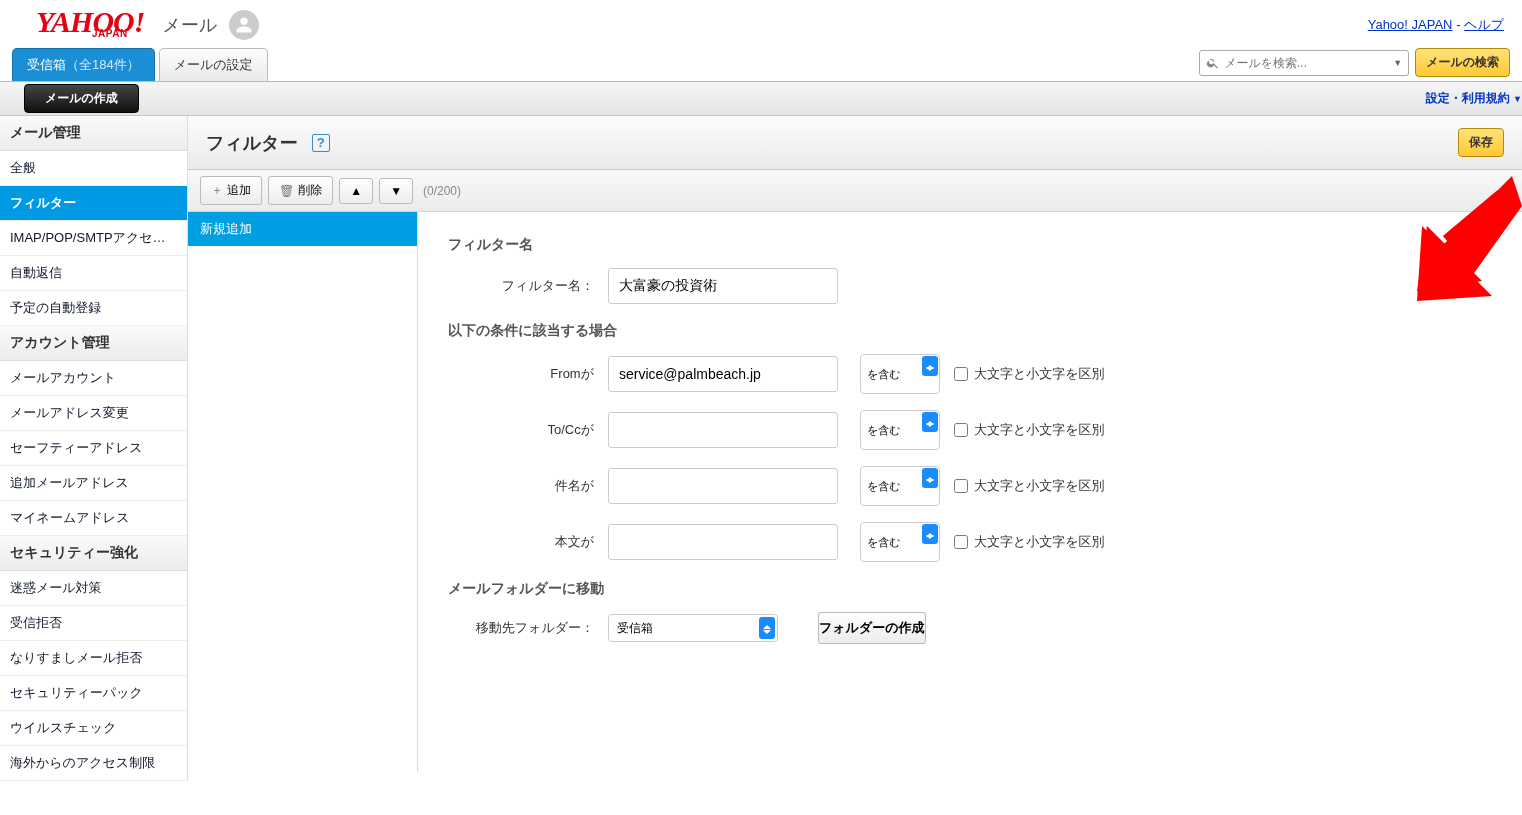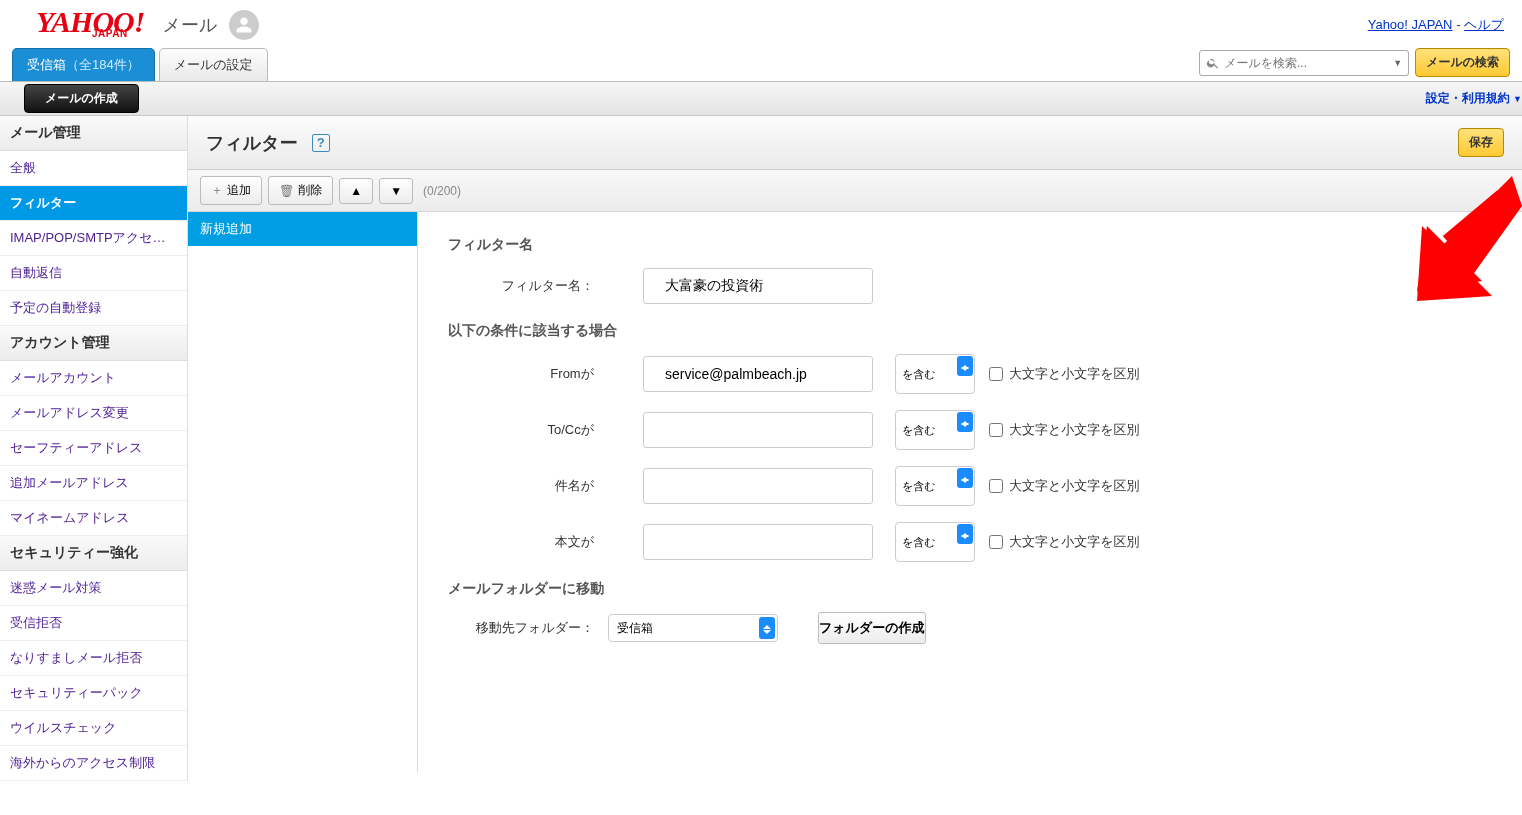--- a/index.html
+++ b/index.html
@@ -28,21 +28,21 @@
 
 .toolbar-row { background: linear-gradient(#f6f6f6,#e4e4e4); border-bottom: 1px solid #c8c8c8; display: flex; align-items: center; padding: 4px 0; height: 34px; }
 .compose-btn { background: linear-gradient(#444,#111); color: #fff; border: 1px solid #000; border-radius: 4px; padding: 5px 20px; font-size: 12px; font-weight: bold; cursor: pointer; margin-left: 24px; }
 .settings-link { margin-left: auto; color: #0033cc; font-size: 12px; font-weight: bold; cursor: pointer; }
 .settings-link .caret { font-size: 9px; }
 
 .body-wrap { display: flex; }
 
 .sidebar { width: 188px; flex-shrink: 0; border-right: 1px solid #ddd; }
 .sb-head { padding: 8px 10px; font-weight: bold; font-size: 14px; background: linear-gradient(#fafafa,#ececec); border-bottom: 1px solid #ddd; }
-.sb-item { padding: 8px 10px; font-size: 13px; color: #4c1d95; cursor: pointer; border-bottom: 1px solid #eee; white-space: nowrap; overflow: hidden; text-overflow: ellipsis; }
+.sb-item { padding: 8px 10px; font-size: 13px; color: #0f172a; cursor: pointer; border-bottom: 1px solid #eee; white-space: nowrap; overflow: hidden; text-overflow: ellipsis; }
 .sb-item.active { background: #0099e5; color: #fff; font-weight: bold; }
 
 .main { flex: 1; position: relative; }
 .panel-head { display: flex; align-items: center; padding: 12px 18px; background: linear-gradient(#fcfcfc,#eaeaea); border-bottom: 1px solid #ccc; }
 .panel-title { font-size: 18px; font-weight: bold; margin-right: 14px; }
 .help-icon { display: inline-flex; width: 18px; height: 18px; border: 1px solid #3a8cc7; color: #3a8cc7; font-weight: bold; font-size: 13px; align-items: center; justify-content: center; border-radius: 2px; cursor: pointer; }
 .save-btn { margin-left: auto; }
 
 .action-row { display: flex; align-items: center; padding: 6px 12px; background: linear-gradient(#f8f8f8,#ececec); border-bottom: 1px solid #d5d5d5; gap: 6px; }
 .small-btn { border: 1px solid #bbb; background: linear-gradient(#fff,#ececec); border-radius: 3px; padding: 5px 10px; font-size: 12px; cursor: pointer; display: inline-flex; align-items: center; gap: 4px; }
@@ -51,21 +51,21 @@
 
 .content-flex { display: flex; }
 .filter-list { width: 230px; border-right: 1px solid #ddd; min-height: 560px; }
 .filter-item { padding: 8px 12px; background: #009fe3; color: #fff; font-size: 13px; cursor: pointer; }
 
 .form-area { flex: 1; padding: 24px 30px; }
 .section-label { font-weight: bold; font-size: 14px; color: #555; margin-bottom: 14px; margin-top: 18px; }
 .section-label:first-child { margin-top: 0; }
 .form-row { display: flex; align-items: center; margin-bottom: 16px; }
 .form-label { width: 160px; text-align: right; padding-right: 14px; font-size: 13px; color: #333; }
-.text-input { width: 230px; height: 36px; border: 1px solid #ccc; border-radius: 3px; padding: 0 21px; font-size: 14px; margin-left: 35px; }
+.text-input { width: 230px; height: 36px; border: 1px solid #ccc; border-radius: 3px; padding: 0 10px; font-size: 14px; }
 .select-wrap { position: relative; display: inline-block; margin-left: 22px; }
 .select-wrap select { width: 80px; height: 40px; border: 1px solid #ccc; border-radius: 4px; background: #fff; font-size: 11px; padding: 0 18px 0 6px; appearance: none; -webkit-appearance: none; }
 .select-wrap .arrow { position: absolute; right: 2px; top: 2px; width: 16px; height: 20px; background: #1a8cff; border-radius: 3px; display: flex; align-items: center; justify-content: center; pointer-events: none; }
 .select-wrap .arrow::before { content: ""; border: 4px solid transparent; border-bottom: 4px solid #fff; margin-bottom: 2px; }
 .select-wrap .arrow::after { content: ""; border: 4px solid transparent; border-top: 4px solid #fff; position: absolute; top: 11px; }
 .chk-label { display: flex; align-items: center; margin-left: 14px; font-size: 13px; gap: 6px; }
 .chk-label input { width: 14px; height: 14px; }
 
 .folder-select-wrap { position: relative; display: inline-block; }
 .folder-select-wrap select { width: 170px; height: 28px; border: 1px solid #ccc; border-radius: 4px; background: #fff; font-size: 12px; padding: 0 20px 0 8px; appearance: none; -webkit-appearance: none; }

